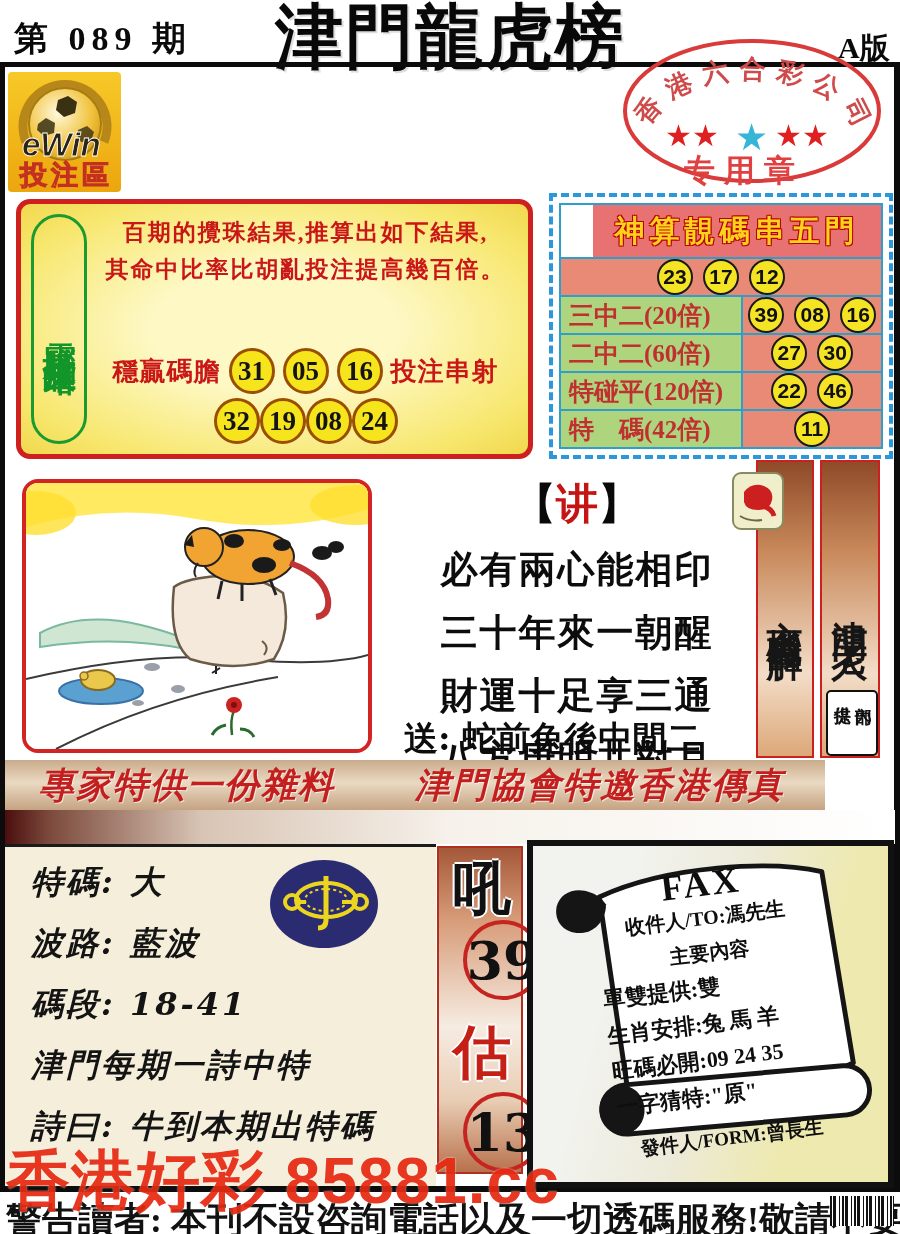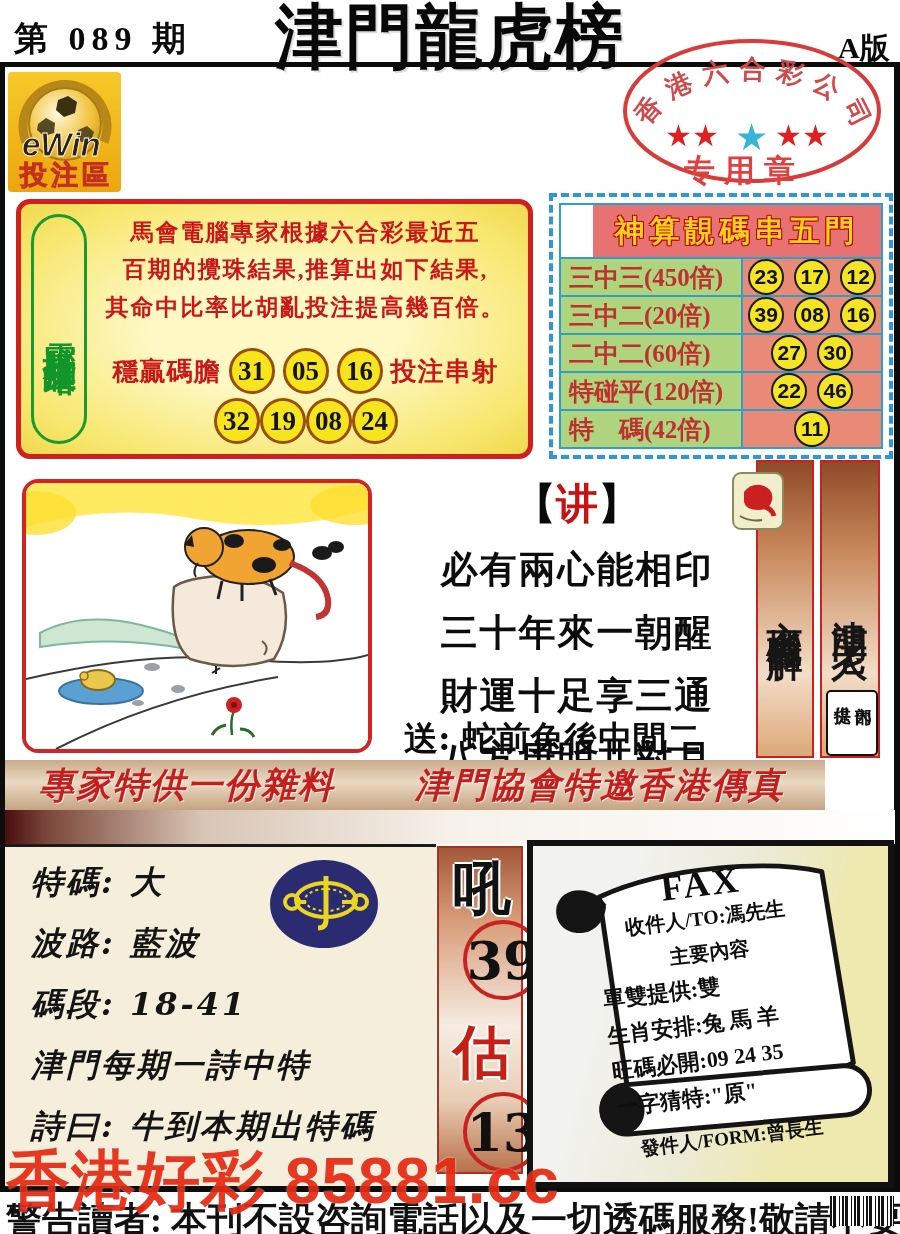--- a/index.html
+++ b/index.html
@@ -183,21 +183,20 @@
     <text x="14" y="84" font-size="33" font-weight="900" font-style="italic" fill="#2e2414" stroke="#fff" stroke-width="0.8" font-family="Liberation Sans, sans-serif">eWin</text>
     <text x="12" y="112" font-size="27" font-weight="900" fill="#f6d220" stroke="#c43020" stroke-width="1" letter-spacing="4" font-family="Liberation Serif, serif">投注區</text>
   </svg>
 
   <div class="abs strategy">
     <div class="side-pill">
       <span>電腦投注策略</span>
     </div>
     <div class="strategy-body">
       <div>
-        <div class="para-line">馬會電腦專家根據六合彩最近五</div>
         <div class="para-line">百期的攪珠結果,推算出如下結果,</div>
         <div class="para-line">其命中比率比胡亂投注提高幾百倍。</div>
       </div>
       <div>
         <div class="bet-row1">
           <span class="bet-label">穩贏碼膽</span>
           <span class="ball-big">31</span>
           <span class="ball-big">05</span>
           <span class="ball-big">16</span>
           <span class="bet-label">投注串射</span>
@@ -211,21 +210,20 @@
       </div>
     </div>
   </div>
 
   <div class="abs serial">
     <div class="serial-inner">
       <div class="serial-head">
         <span>神算靚碼串五門</span>
       </div>
       <div class="serial-row">
-        <div class="serial-label">三中三(450倍)</div>
         <div class="serial-balls">
           <span class="ball-sm">23</span>
           <span class="ball-sm">17</span>
           <span class="ball-sm">12</span>
         </div>
       </div>
       <div class="serial-row">
         <div class="serial-label">三中二(20倍)</div>
         <div class="serial-balls">
           <span class="ball-sm">39</span>

